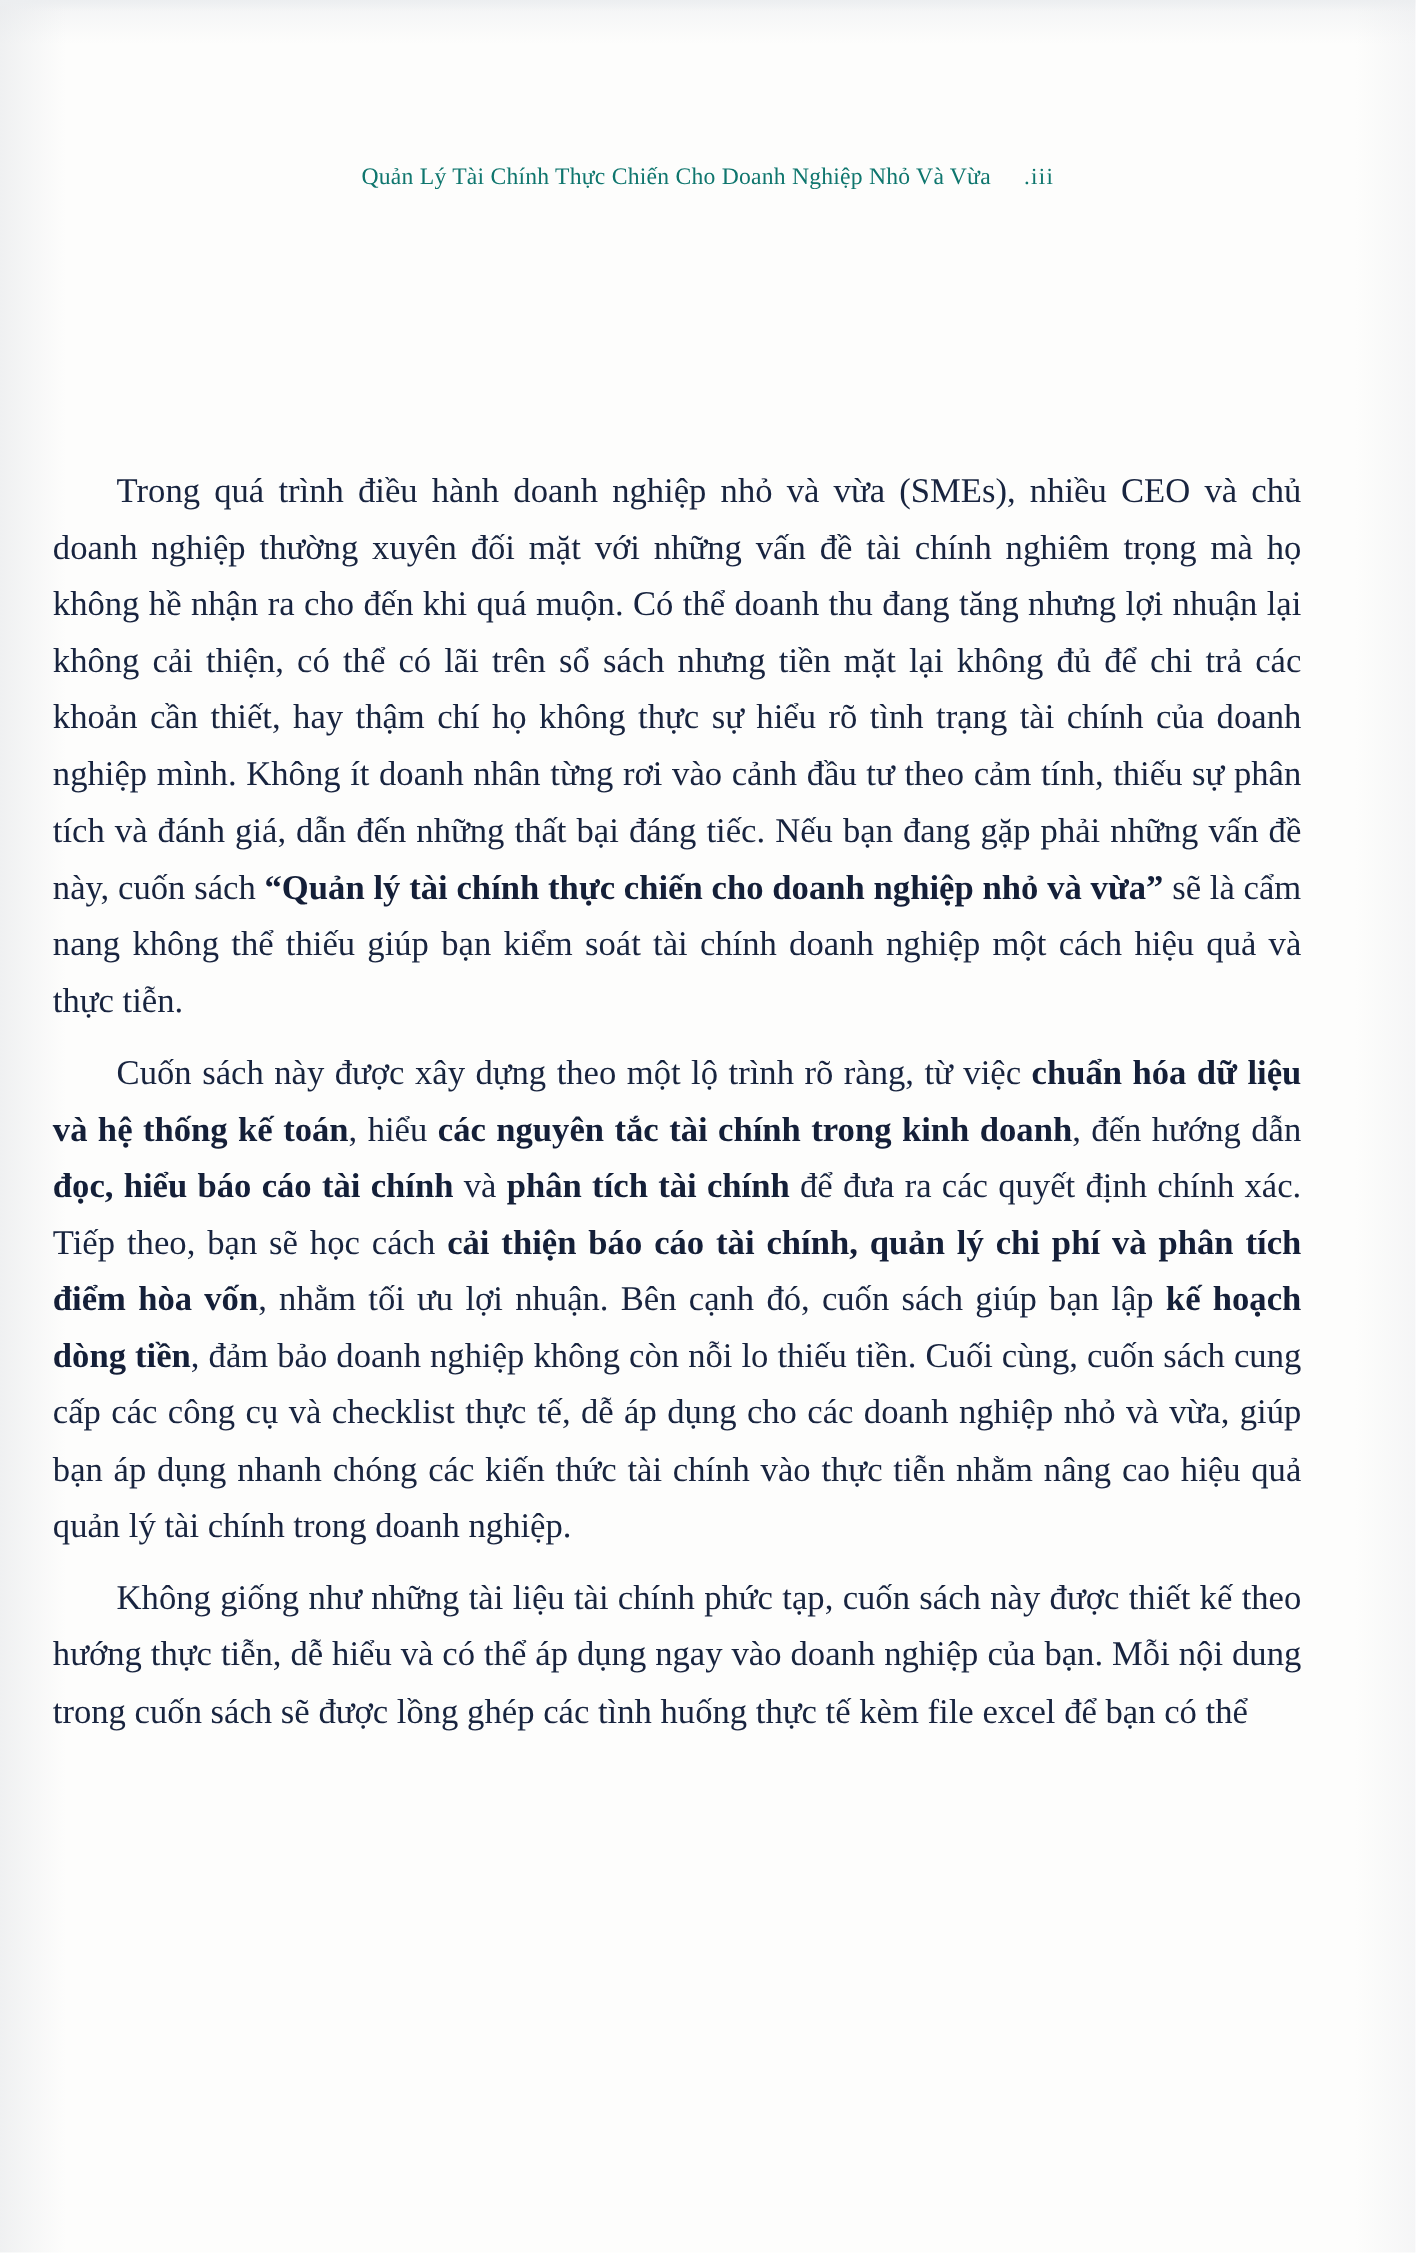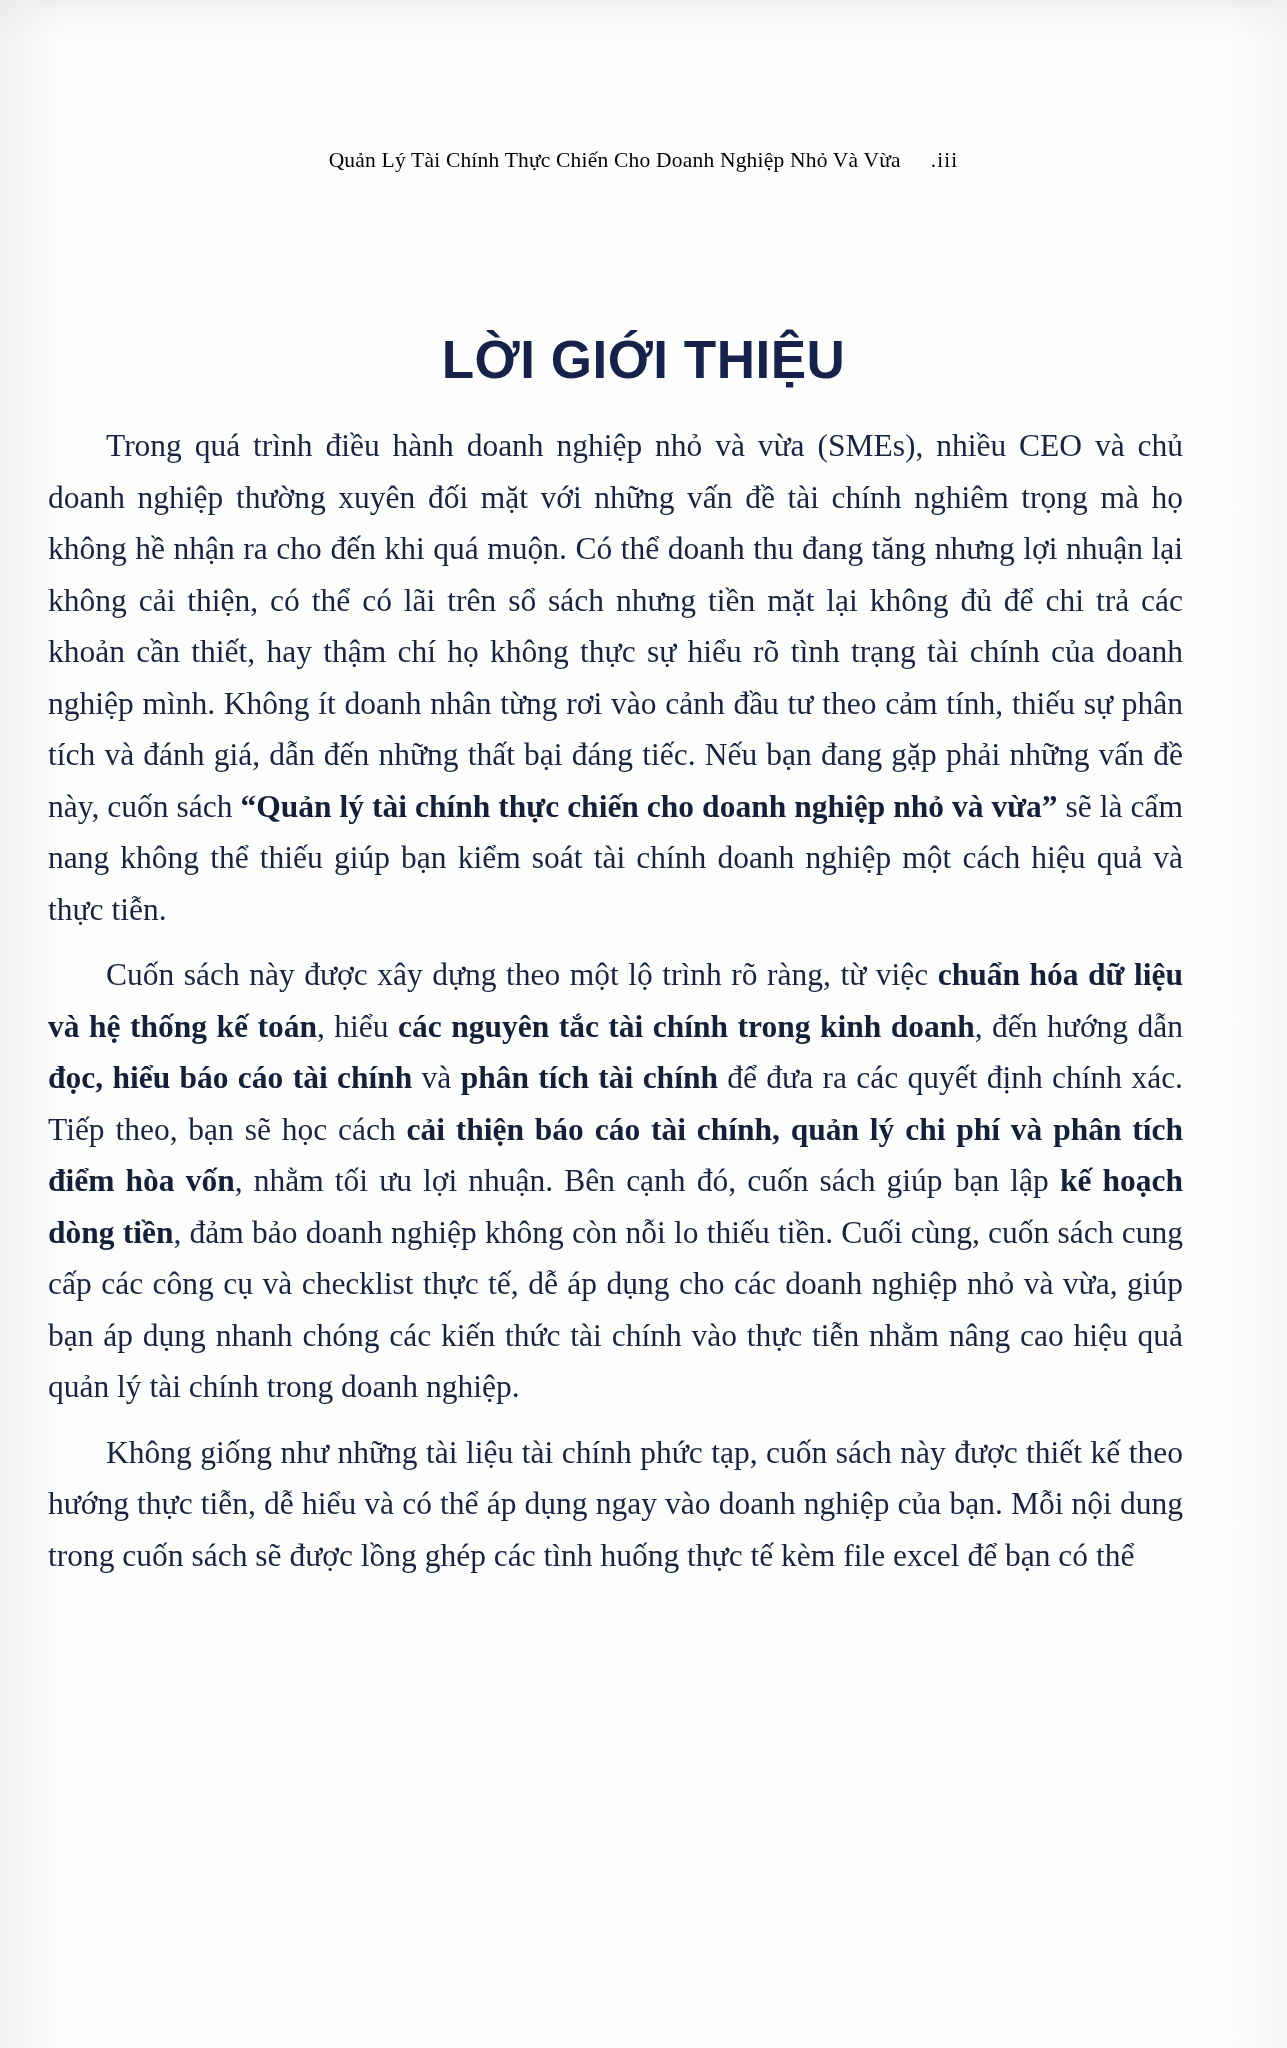--- a/index.html
+++ b/index.html
@@ -38,21 +38,21 @@
   
   .running-header {
     position: absolute;
     left: 0;
     right: 0;
     top: 148px;
     text-align: center;
     font-family: "Liberation Serif", "DejaVu Serif", serif;
     font-size: 21.5px;
     letter-spacing: 0.2px;
-    color: #000000;
+    color: #0f766e;
     white-space: nowrap;
   }
   .running-header .hdr-title { }
   .running-header .hdr-folio {
     display: inline-block;
     margin-left: 30px;
     font-size: 21px;
     letter-spacing: 1.2px;
   }
 
@@ -98,21 +98,20 @@
 
 <div class="page">
 
   <div class="scan-tint"></div>
   <div class="scan-edge-top"></div>
 
   <div class="running-header">
     <span class="hdr-title">Quản Lý Tài Chính Thực Chiến Cho Doanh Nghiệp Nhỏ Và Vừa</span><span class="hdr-folio">.iii</span>
   </div>
 
-  <h1 class="section-title">LỜI GIỚI THIỆU</h1>
 
   <div class="body-block">
     <p><span>Trong quá trình điều hành doanh nghiệp nhỏ và vừa (SMEs), nhiều CEO và chủ doanh nghiệp thường xuyên đối mặt với những vấn đề tài chính nghiêm trọng mà họ không hề nhận ra cho đến khi quá muộn. Có thể doanh thu đang tăng nhưng lợi nhuận lại không cải thiện, có thể có lãi trên sổ sách nhưng tiền mặt lại không đủ để chi trả các khoản cần thiết, hay thậm chí họ không thực sự hiểu rõ tình trạng tài chính của doanh nghiệp mình. Không ít doanh nhân từng rơi vào cảnh đầu tư theo cảm tính, thiếu sự phân tích và đánh giá, dẫn đến những thất bại đáng tiếc. Nếu bạn đang gặp phải những vấn đề này, cuốn sách </span><b>“Quản lý tài chính thực chiến cho doanh nghiệp nhỏ và vừa”</b><span> sẽ là cẩm nang không thể thiếu giúp bạn kiểm soát tài chính doanh nghiệp một cách hiệu quả và thực tiễn.</span></p>
     <p><span>Cuốn sách này được xây dựng theo một lộ trình rõ ràng, từ việc </span><b>chuẩn hóa dữ liệu và hệ thống kế toán</b><span>, hiểu </span><b>các nguyên tắc tài chính trong kinh doanh</b><span>, đến hướng dẫn </span><b>đọc, hiểu báo cáo tài chính</b><span> và </span><b>phân tích tài chính</b><span> để đưa ra các quyết định chính xác. Tiếp theo, bạn sẽ học cách </span><b>cải thiện báo cáo tài chính, quản lý chi phí và phân tích điểm hòa vốn</b><span>, nhằm tối ưu lợi nhuận. Bên cạnh đó, cuốn sách giúp bạn lập </span><b>kế hoạch dòng tiền</b><span>, đảm bảo doanh nghiệp không còn nỗi lo thiếu tiền. Cuối cùng, cuốn sách cung cấp các công cụ và checklist thực tế, dễ áp dụng cho các doanh nghiệp nhỏ và vừa, giúp bạn áp dụng nhanh chóng các kiến thức tài chính vào thực tiễn nhằm nâng cao hiệu quả quản lý tài chính trong doanh nghiệp.</span></p>
     <p><span>Không giống như những tài liệu tài chính phức tạp, cuốn sách này được thiết kế theo hướng thực tiễn, dễ hiểu và có thể áp dụng ngay vào doanh nghiệp của bạn. Mỗi nội dung trong cuốn sách sẽ được lồng ghép các tình huống thực tế kèm file excel để bạn có thể</span></p>
   </div>
 
 </div>
 
 </body></html>

